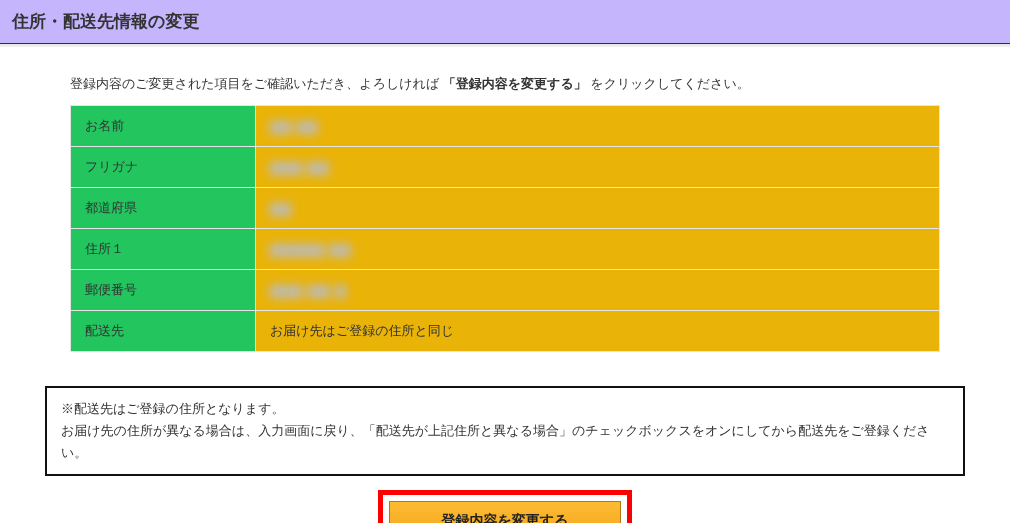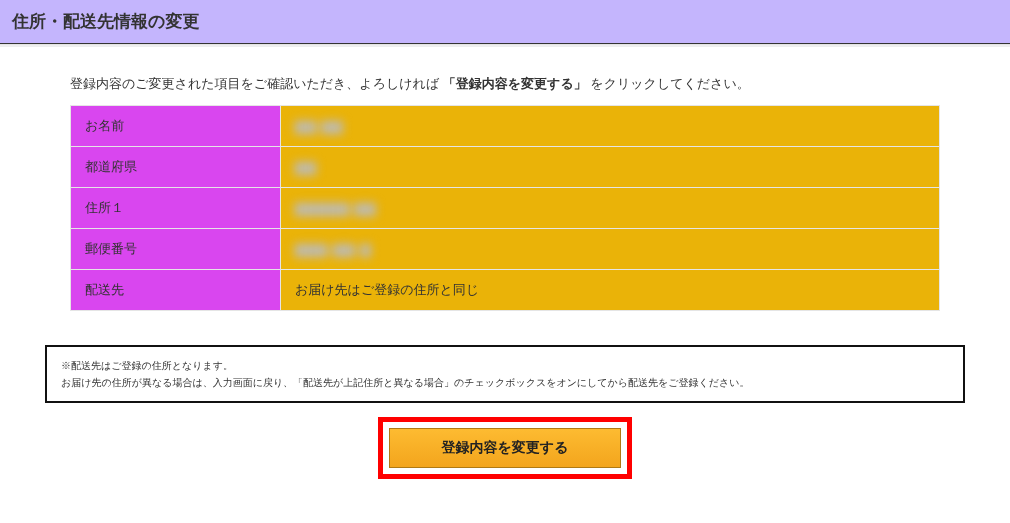--- a/index.html
+++ b/index.html
@@ -4,24 +4,24 @@
   <style>
     * { box-sizing: border-box; margin: 0; padding: 0; }
     body { font-family: "Hiragino Kaku Gothic ProN", "Hiragino Sans", Meiryo, sans-serif; font-size: 13px; color: #333; background: #fff; }
     .page-title { font-size: 17px; font-weight: bold; padding: 10px 12px 10px 12px; border-bottom: 1px solid #333; background: #c4b5fd; }
     .title-underbar { height: 3px; background: linear-gradient(#ddd, #f5f5f5); border-bottom: 1px solid #eee; }
     .container { width: 870px; margin: 0 auto; }
     .instr { margin: 28px 0 12px 0; font-size: 13px; }
     .instr strong { font-weight: bold; font-family: Liberation Serif, serif; }
     table.info { width: 100%; border-collapse: collapse; border: 1px solid #ddd; }
     table.info th, table.info td { border: 1px solid #e5e5e5; padding: 11px 14px; text-align: left; font-weight: normal; font-size: 13px; }
-    table.info th { background: #d946ef; width: 210px; color: #333; margin-left: 9px; }
+    table.info th { background: #22c55e; width: 185px; color: #333; margin-left: 9px; }
     table.info td { background: #eab308; }
     .blurred { filter: blur(5px); color: #bbb; letter-spacing: 1px; user-select: none; }
-    .note-box { width: 920px; margin: 34px auto 0 auto; border: 2px solid #111; padding: 10px 14px; font-size: 10px; line-height: 1.7; }
+    .note-box { width: 920px; margin: 34px auto 0 auto; border: 2px solid #111; padding: 10px 14px; font-size: 13px; line-height: 1.7; }
     .button-wrap { margin: 14px auto 18px auto; width: 920px; text-align: center; }
     .highlight-frame { display: inline-block; padding: 6px; border: 5px solid #f00; }
     .submit-btn { display: inline-block; min-width: 232px; padding: 10px 52px; font-size: 14px; font-weight: bold; color: #222; background: linear-gradient(#fdbb31, #f3a51d); border: 1px solid #b07a13; cursor: pointer; text-align: center; }
   </style>
 </head>
 <body>
 
 <div class="page-title">
   <span>住所・配送先情報の変更</span>
 </div>
@@ -32,20 +32,24 @@
     <span>登録内容のご変更された項目をご確認いただき、よろしければ</span>
     <strong>「登録内容を変更する」</strong>
     <span>をクリックしてください。</span>
   </p>
 
   <table class="info">
     <tbody>
         <tr>
       <th>お名前</th>
       <td><span class="blurred">▇▇ ▇▇</span></td>
+    </tr>
+    <tr>
+      <th>フリガナ</th>
+      <td><span class="blurred">▇▇▇ ▇▇</span></td>
     </tr>
     <tr>
       <th>都道府県</th>
       <td><span class="blurred">▇▇</span></td>
     </tr>
     <tr>
       <th>住所１</th>
       <td><span class="blurred">▇▇▇▇▇ ▇▇</span></td>
     </tr>
     <tr>

